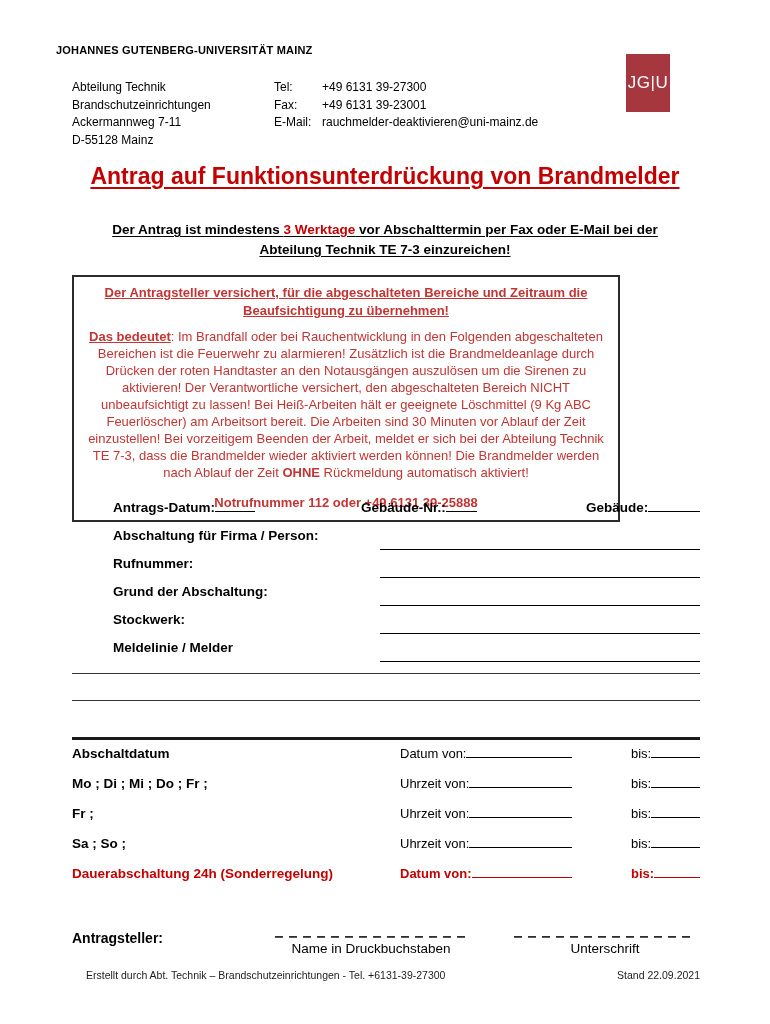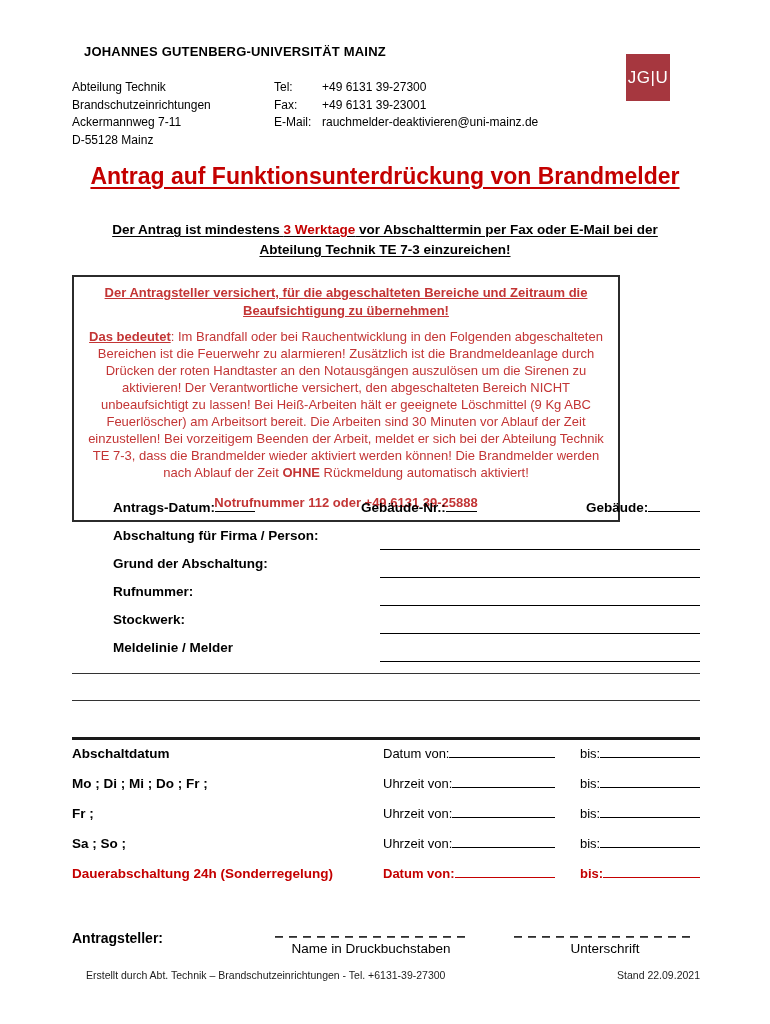--- a/index.html
+++ b/index.html
@@ -12,27 +12,27 @@
   *{box-sizing:border-box;margin:0;padding:0;}
   html,body{background:#fff;}
   body{
     width:770px;height:1024px;position:relative;overflow:hidden;
     font-family:"Liberation Sans","DejaVu Sans",sans-serif;
     color:#000;
   }
   .abs{position:absolute;}
 
   
-  .university{top:44px;left:84px;font-size:13px;font-weight:bold;letter-spacing:.2px;}
+  .university{top:44px;left:56px;font-size:11px;font-weight:bold;letter-spacing:.2px;}
   .addr{top:79px;left:72px;font-size:12px;line-height:17.5px;}
   .contacts{top:79px;left:274px;font-size:12px;line-height:17.5px;}
   .contact-row .clabel{display:inline-block;width:48px;}
   .logo{top:54px;left:578px;width:140px;text-align:center;}
   .logo-square{
-    width:44px;height:47px;margin:0 auto;background:var(--logo-red);
+    width:44px;height:58px;margin:0 auto;background:var(--logo-red);
     color:#fff;display:flex;align-items:center;justify-content:center;
     font-size:17px;font-weight:normal;letter-spacing:.5px;
   }
   .logo-words{margin-top:-5px;color:var(--logo-gray);line-height:15px;white-space:nowrap;}
   .lg-small{font-size:7.5px;letter-spacing:.4px;}
   .lg-big{font-size:15px;letter-spacing:.3px;}
 
   
   .title{
     top:163px;left:0;width:770px;text-align:center;
@@ -67,21 +67,21 @@
   .g1{left:0;width:183px;}
   .g2{left:248px;width:157px;}
   .g3{left:473px;width:155px;}
   .rline{position:absolute;left:308px;right:0;bottom:6px;height:0;border-bottom:1.4px solid #000;}
 
   .wline{left:72px;width:628px;height:0;border-bottom:1.4px solid #333;}
   .divider{top:737px;left:72px;width:628px;height:3px;background:#1a1a1a;}
 
   
   .schedule{top:746px;left:72px;width:628px;font-size:13.5px;}
-  .srow{display:flex;align-items:baseline;height:30px;}
+  .srow{display:flex;align-items:baseline;height:30px;gap:17px;}
   .s-left{width:311px;font-weight:bold;}
   .s-mid{width:172px;display:flex;align-items:baseline;font-size:13px;font-weight:normal;}
   .s-gap{width:25px;}
   .s-right{flex:1;display:flex;align-items:baseline;font-size:13px;font-weight:normal;}
   .s-mid .fline,.s-right .fline{flex:1;display:inline-block;height:12px;border-bottom:1.4px solid #000;}
   .srow.red-row{color:var(--red);}
   .srow.red-row .s-left,.srow.red-row .s-mid,.srow.red-row .s-right{font-weight:bold;}
   .srow.red-row .fline{border-bottom-color:var(--red);}
 
   
@@ -158,25 +158,25 @@
     <span class="grp g3">
         <span class="lbl">Gebäude:</span>
         <span class="fline"></span>
       </span>
   </div>
   <div class="frow">
     <span class="lbl">Abschaltung für Firma / Person:</span>
     <span class="rline"></span>
   </div>
   <div class="frow">
+    <span class="lbl">Rufnummer:</span>
+    <span class="rline"></span>
+  </div>
+  <div class="frow">
     <span class="lbl">Grund der Abschaltung:</span>
-    <span class="rline"></span>
-  </div>
-  <div class="frow">
-    <span class="lbl">Rufnummer:</span>
     <span class="rline"></span>
   </div>
   <div class="frow">
     <span class="lbl">Stockwerk:</span>
     <span class="rline"></span>
   </div>
   <div class="frow">
     <span class="lbl">Meldelinie / Melder</span>
     <span class="rline"></span>
   </div>

